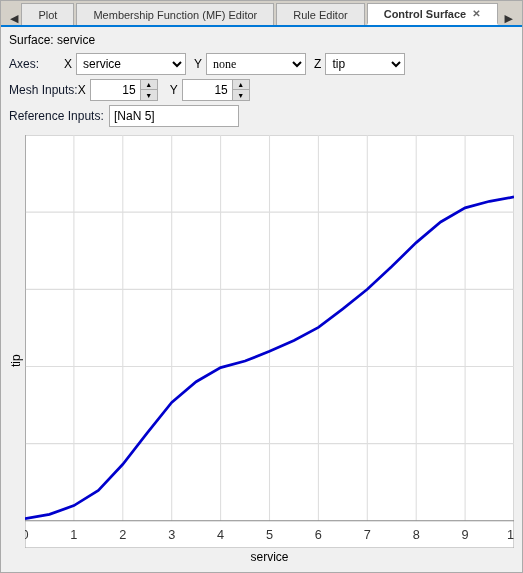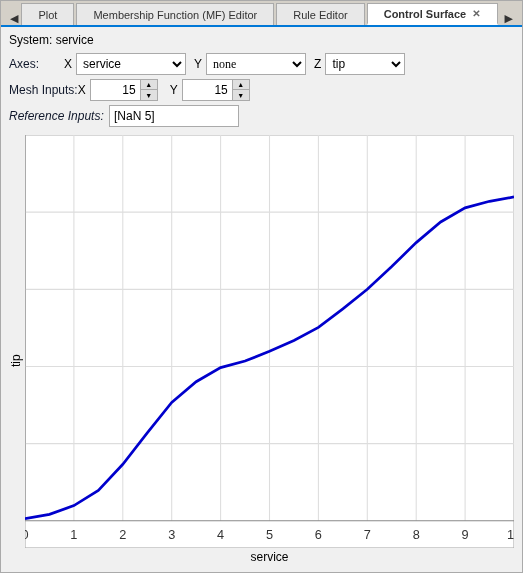--- a/index.html
+++ b/index.html
@@ -205,21 +205,21 @@
       <span class="close-btn">✕</span>
     </div>
     <span class="tab-nav">
       <span>▶</span>
     </span>
   </div>
 
   <div class="content">
 
     <div class="system-line">
-      <span>System:</span>
+      <span>Surface:</span>
       <span>service</span>
     </div>
 
     <div class="controls-row">
       <span class="label">Axes:</span>
       <span class="axis-label">X</span>
       <select class="select-x">
         <option>service</option>
         <option>food</option>
         <option>none</option>
@@ -250,21 +250,21 @@
       <div class="spinbox">
         <input type="text" value="15" style="">
         <div class="spinbox-btns">
           <button>▲</button>
           <button>▼</button>
         </div>
       </div>
     </div>
 
     <div class="controls-row">
-      <span class="label" style="min-width:100px;font-style:italic;">Reference Inputs:</span>
+      <span class="label" style="min-width:100px;">Reference Inputs:</span>
       <input type="text" class="ref-input" value="[NaN 5]" style="">
     </div>
 
     <div class="chart-container">
       <div class="y-axis-label">tip</div>
       <div class="chart-inner">
         <div class="chart-svg-area">
           <svg class="chart" viewBox="0 0 460 380" preserveAspectRatio="none">
 
             <rect x="0" y="0" width="460" height="380" fill="white" stroke="#aaa" stroke-width="1"></rect>

